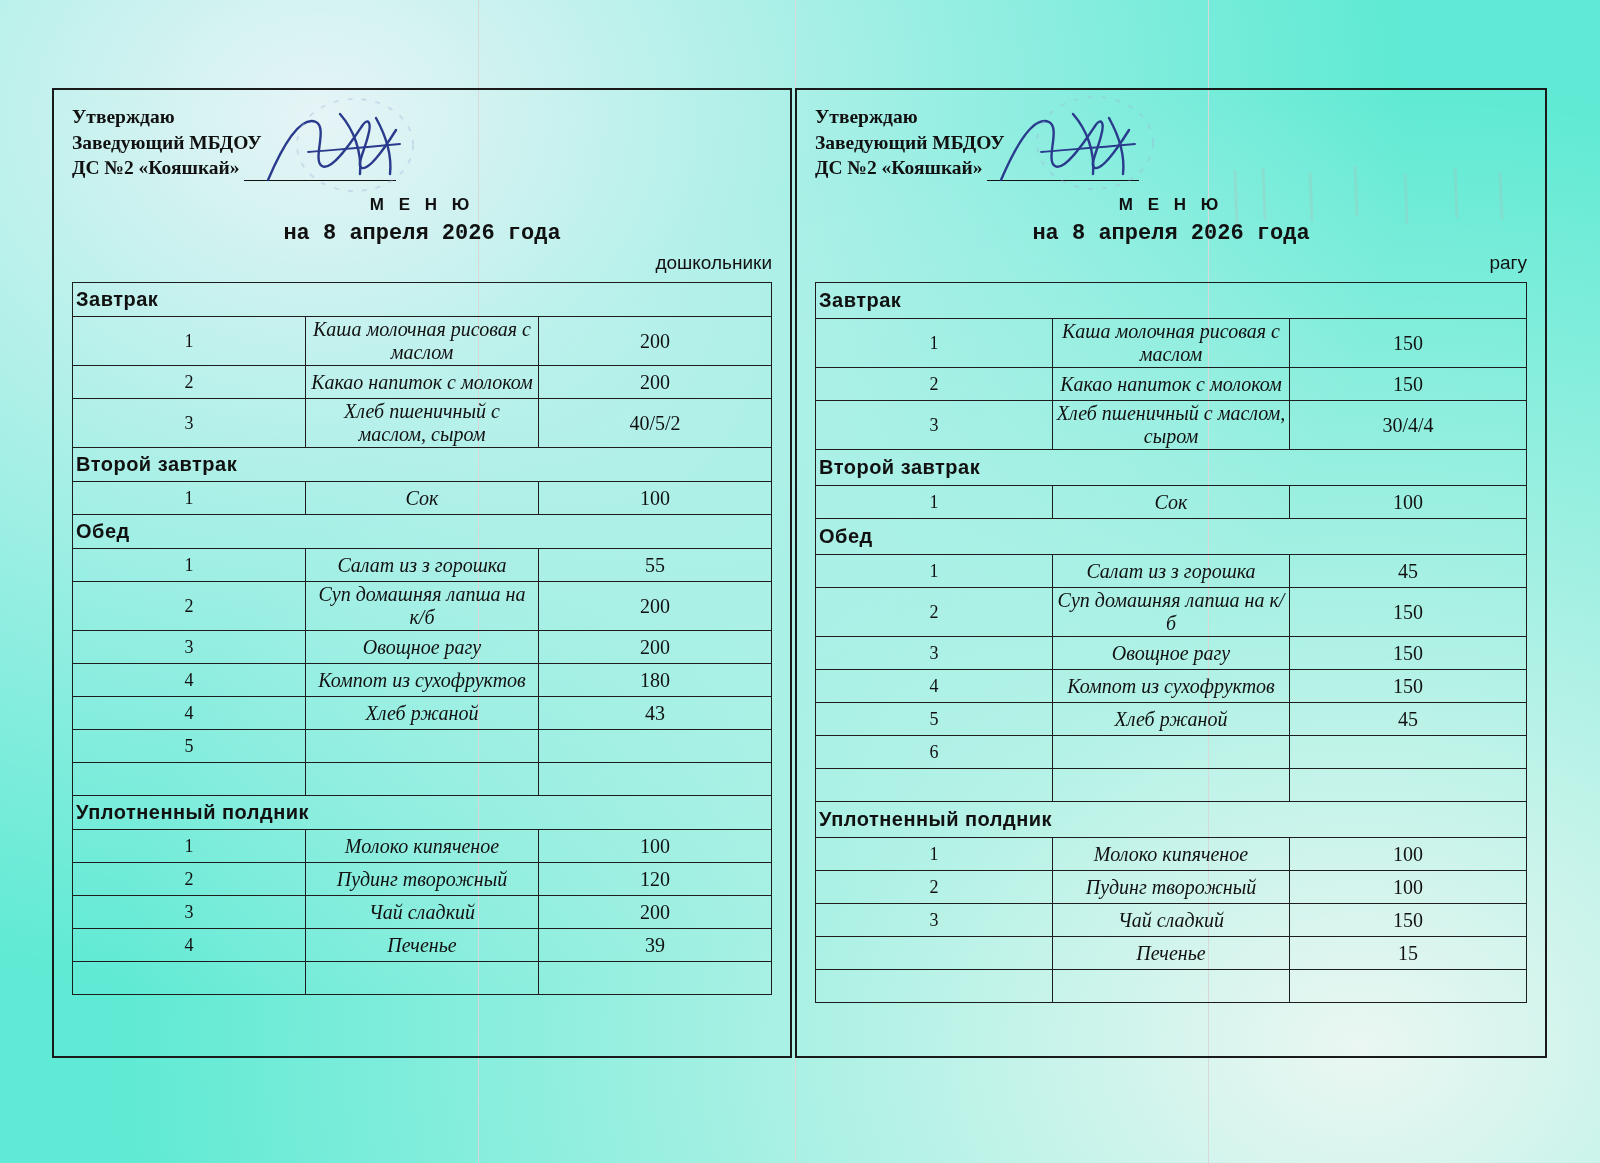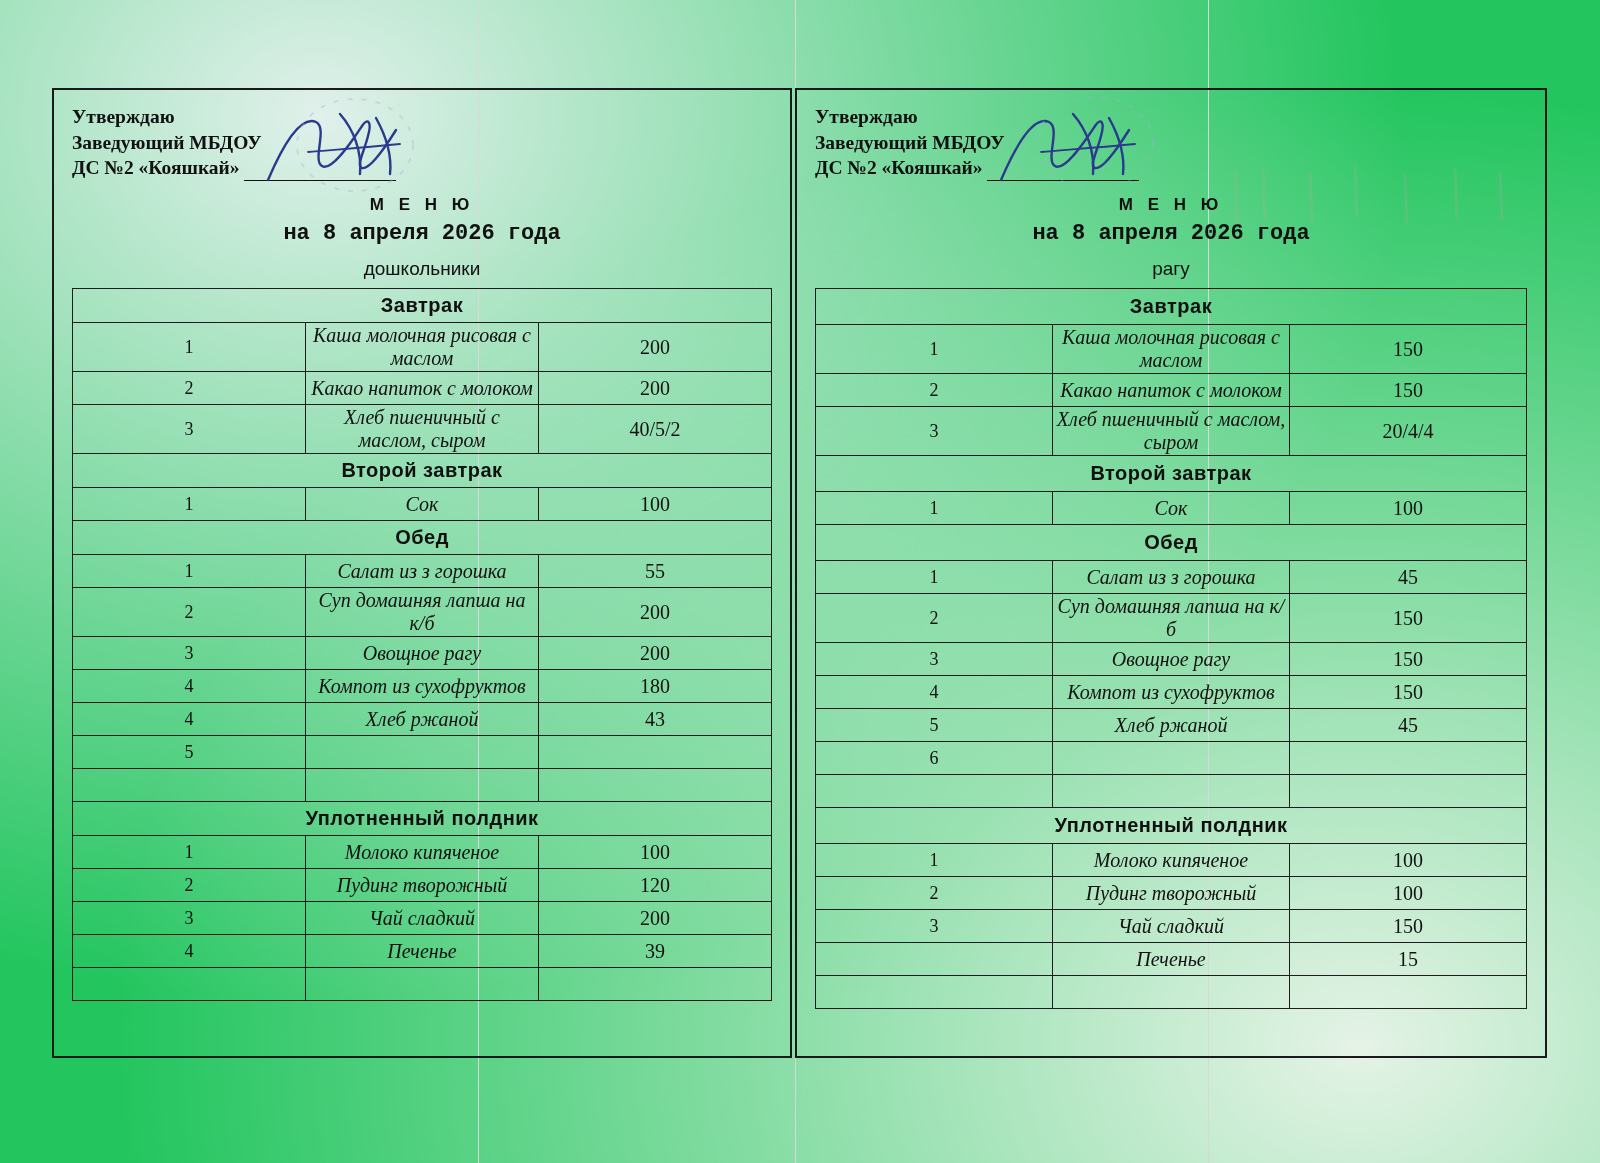--- a/index.html
+++ b/index.html
@@ -11,21 +11,21 @@
     width: 1600px;
     height: 1163px;
     font-family: "Liberation Serif", serif;
     color: #111;
     position: relative;
     overflow: hidden;
   }
   .page {
     position: absolute;
     inset: 0;
-    background: #22c55e;
+    background: #5eead4;
   }
   
   .paper-tint {
     position: absolute;
     inset: 0;
     background:
       radial-gradient(ellipse at 20% 10%, rgba(245,245,250,0.9), rgba(255,255,255,0) 60%),
       radial-gradient(ellipse at 85% 90%, rgba(250,248,245,0.9), rgba(255,255,255,0) 65%);
     pointer-events: none;
   }
@@ -94,22 +94,23 @@
   }
   .title-date {
     font-family: Liberation Mono, monospace;
     font-weight: bold;
     font-size: 22px;
     margin-top: 6px;
   }
   .title-group {
     font-family: "Liberation Sans", sans-serif;
     font-size: 19px;
-    margin-top: 12px;
+    margin-top: 6px;
     margin-bottom: 8px;
+    text-align: right;
   }
 
   table.menu {
     width: 100%;
     border-collapse: collapse;
     table-layout: fixed;
     font-size: 19px;
   }
   table.menu td {
     border: 1.4px solid #1d1d1d;
@@ -129,21 +130,21 @@
     font-style: italic;
     font-size: 20px;
   }
   td.qty {
     width: 100px;
     text-align: center;
     font-family: "Liberation Serif", serif;
     font-size: 20px;
   }
   tr.section td {
-    text-align: center;
+    text-align: left;
     font-family: "Liberation Sans", sans-serif;
     font-weight: bold;
     font-size: 20px;
     height: 34px;
     letter-spacing: 0.5px;
   }
   tr.blank td { height: 33px; }
 
   .right-table td { height: 36px; }
   .right-table tr.section td { height: 36px; }
@@ -305,21 +306,21 @@
               <td class="qty">150</td>
             </tr>
             <tr class="">
               <td class="num">2</td>
               <td class="dish">Какао напиток с молоком</td>
               <td class="qty">150</td>
             </tr>
             <tr class="">
               <td class="num">3</td>
               <td class="dish">Хлеб пшеничный с маслом, сыром</td>
-              <td class="qty">20/4/4</td>
+              <td class="qty">30/4/4</td>
             </tr>
             <tr class="section">
               <td colspan="3">Второй завтрак</td>
             </tr>
             <tr class="">
               <td class="num">1</td>
               <td class="dish">Сок</td>
               <td class="qty">100</td>
             </tr>
             <tr class="section">

